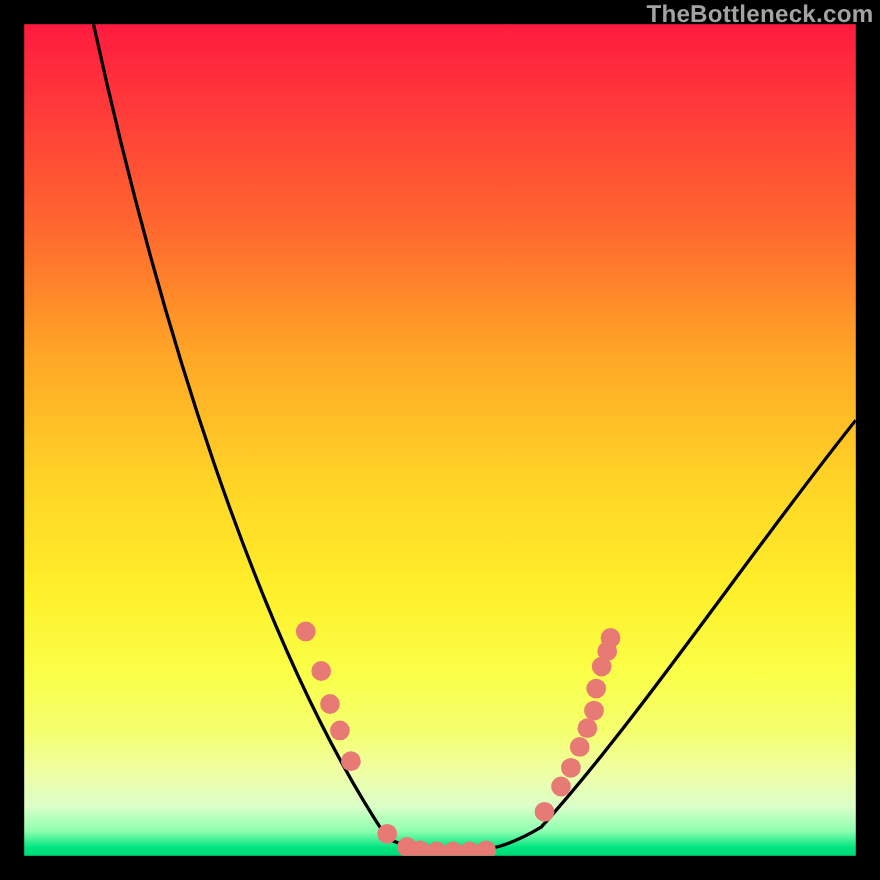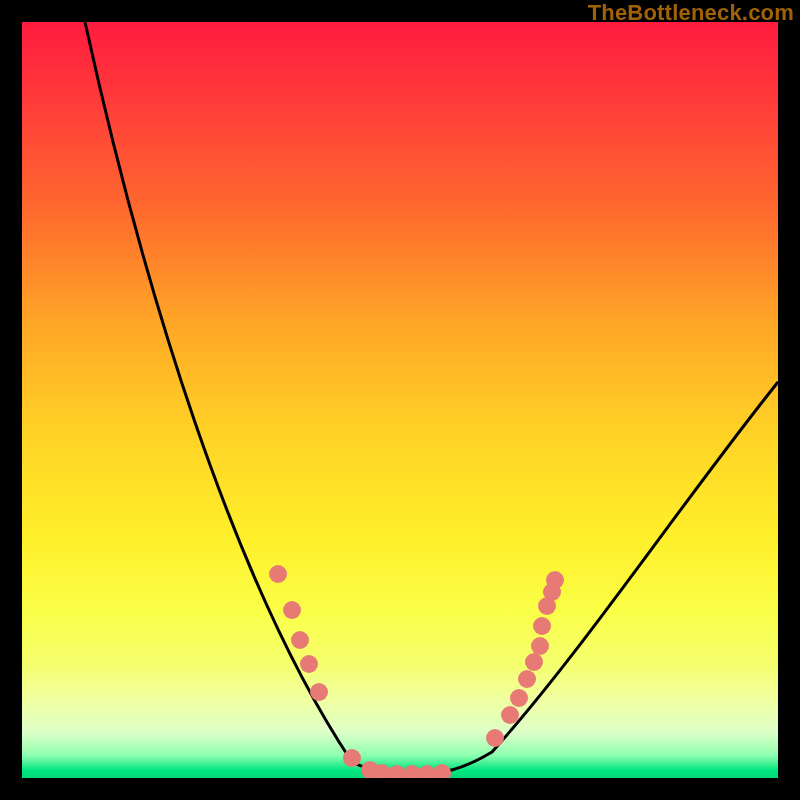--- a/index.html
+++ b/index.html
@@ -37,21 +37,21 @@
       #00d878 100%
     );
   }
   .watermark {
     position: absolute;
     top: 0;
     right: 6px;
     font-family: Arial, Helvetica, sans-serif;
     font-size: 22px;
     font-weight: 600;
-    color: #a16207;
+    color: #a3a3a3;
     letter-spacing: 0.2px;
     -webkit-font-smoothing: antialiased;
   }
   svg {
     position: absolute;
     inset: 0;
   }
 </style>
 </head>
 <body>

